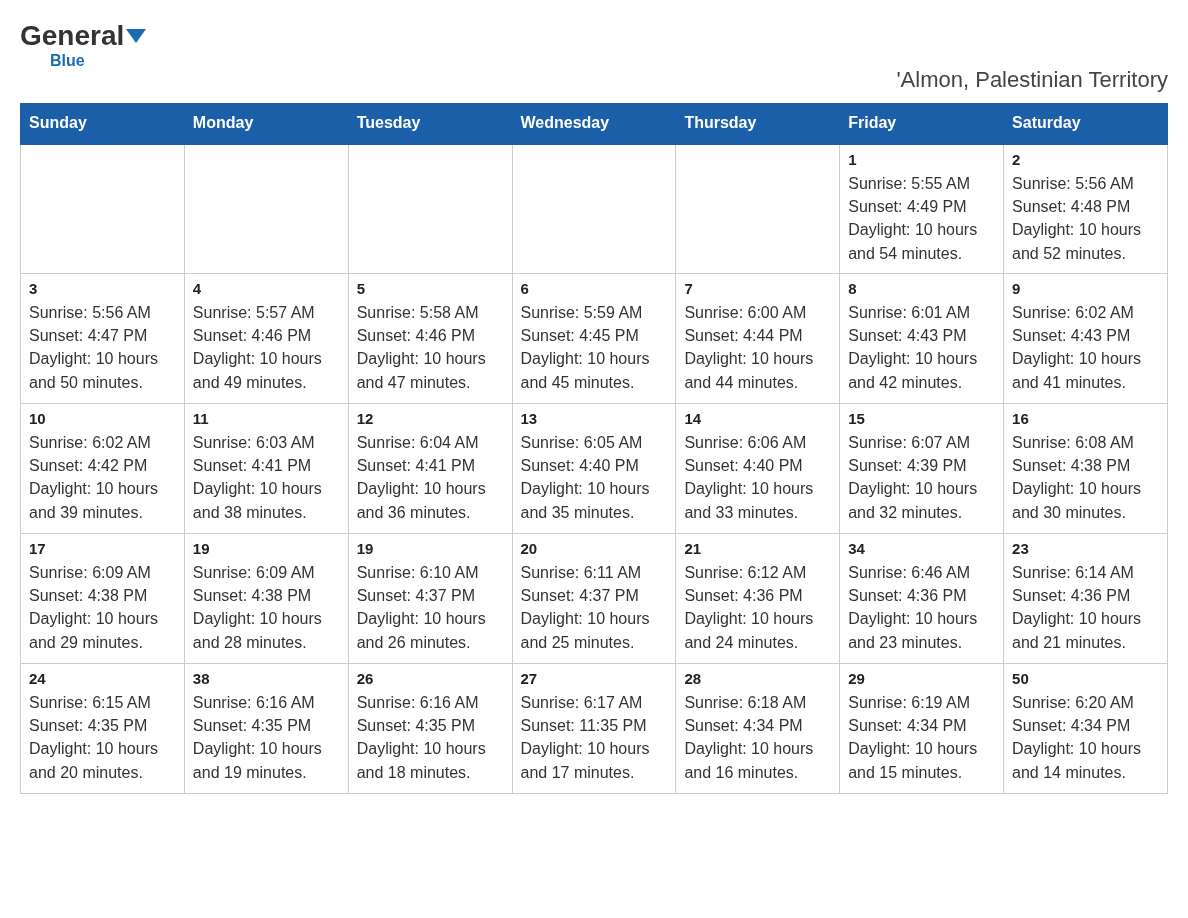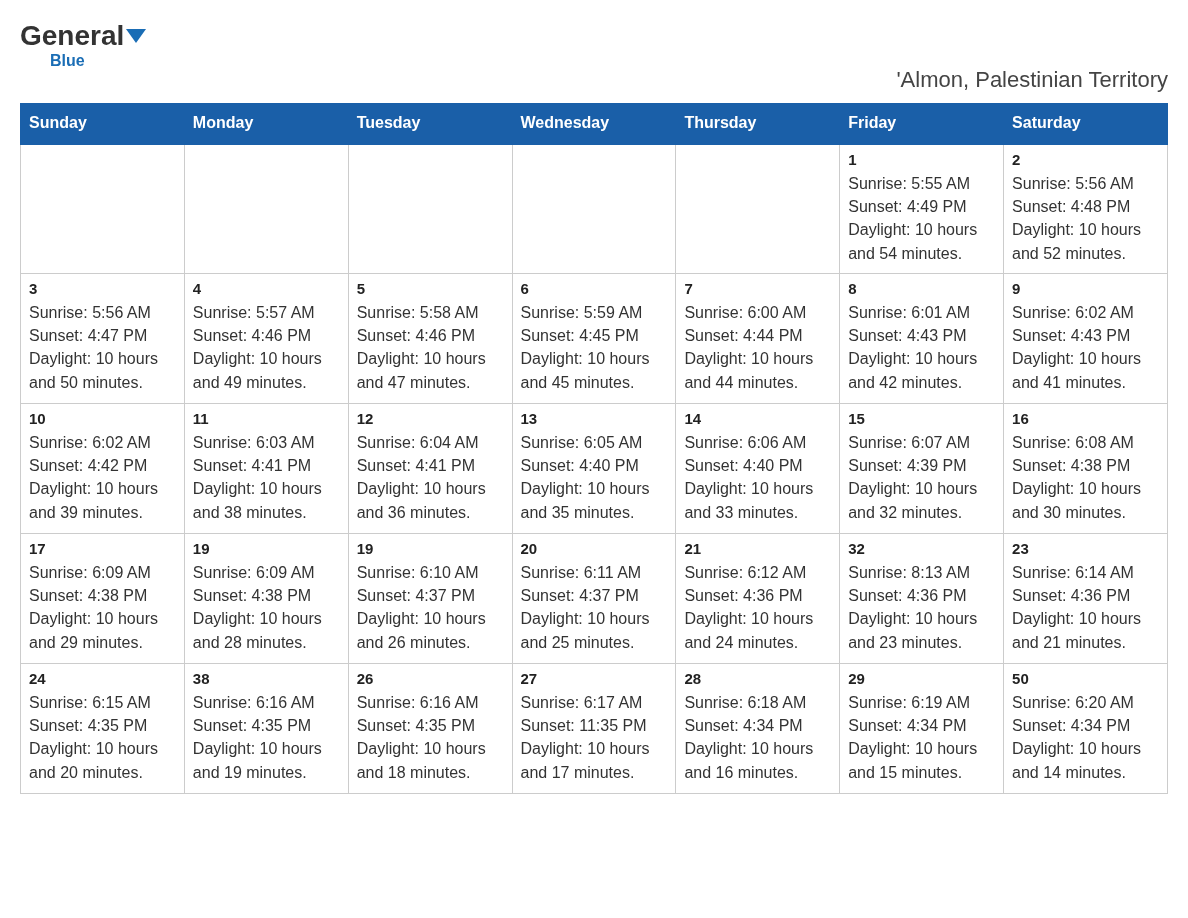--- a/index.html
+++ b/index.html
@@ -269,22 +269,22 @@
 Sunset: 4:37 PM
 Daylight: 10 hours and 25 minutes.</div>
         </td>
         <td>
           <span class="day-num">21</span>
           <div class="day-info">Sunrise: 6:12 AM
 Sunset: 4:36 PM
 Daylight: 10 hours and 24 minutes.</div>
         </td>
         <td>
-          <span class="day-num">32</span>
-          <div class="day-info">Sunrise: 8:13 AM
+          <span class="day-num">34</span>
+          <div class="day-info">Sunrise: 6:46 AM
 Sunset: 4:36 PM
 Daylight: 10 hours and 23 minutes.</div>
         </td>
         <td>
           <span class="day-num">23</span>
           <div class="day-info">Sunrise: 6:14 AM
 Sunset: 4:36 PM
 Daylight: 10 hours and 21 minutes.</div>
         </td>
       </tr>

